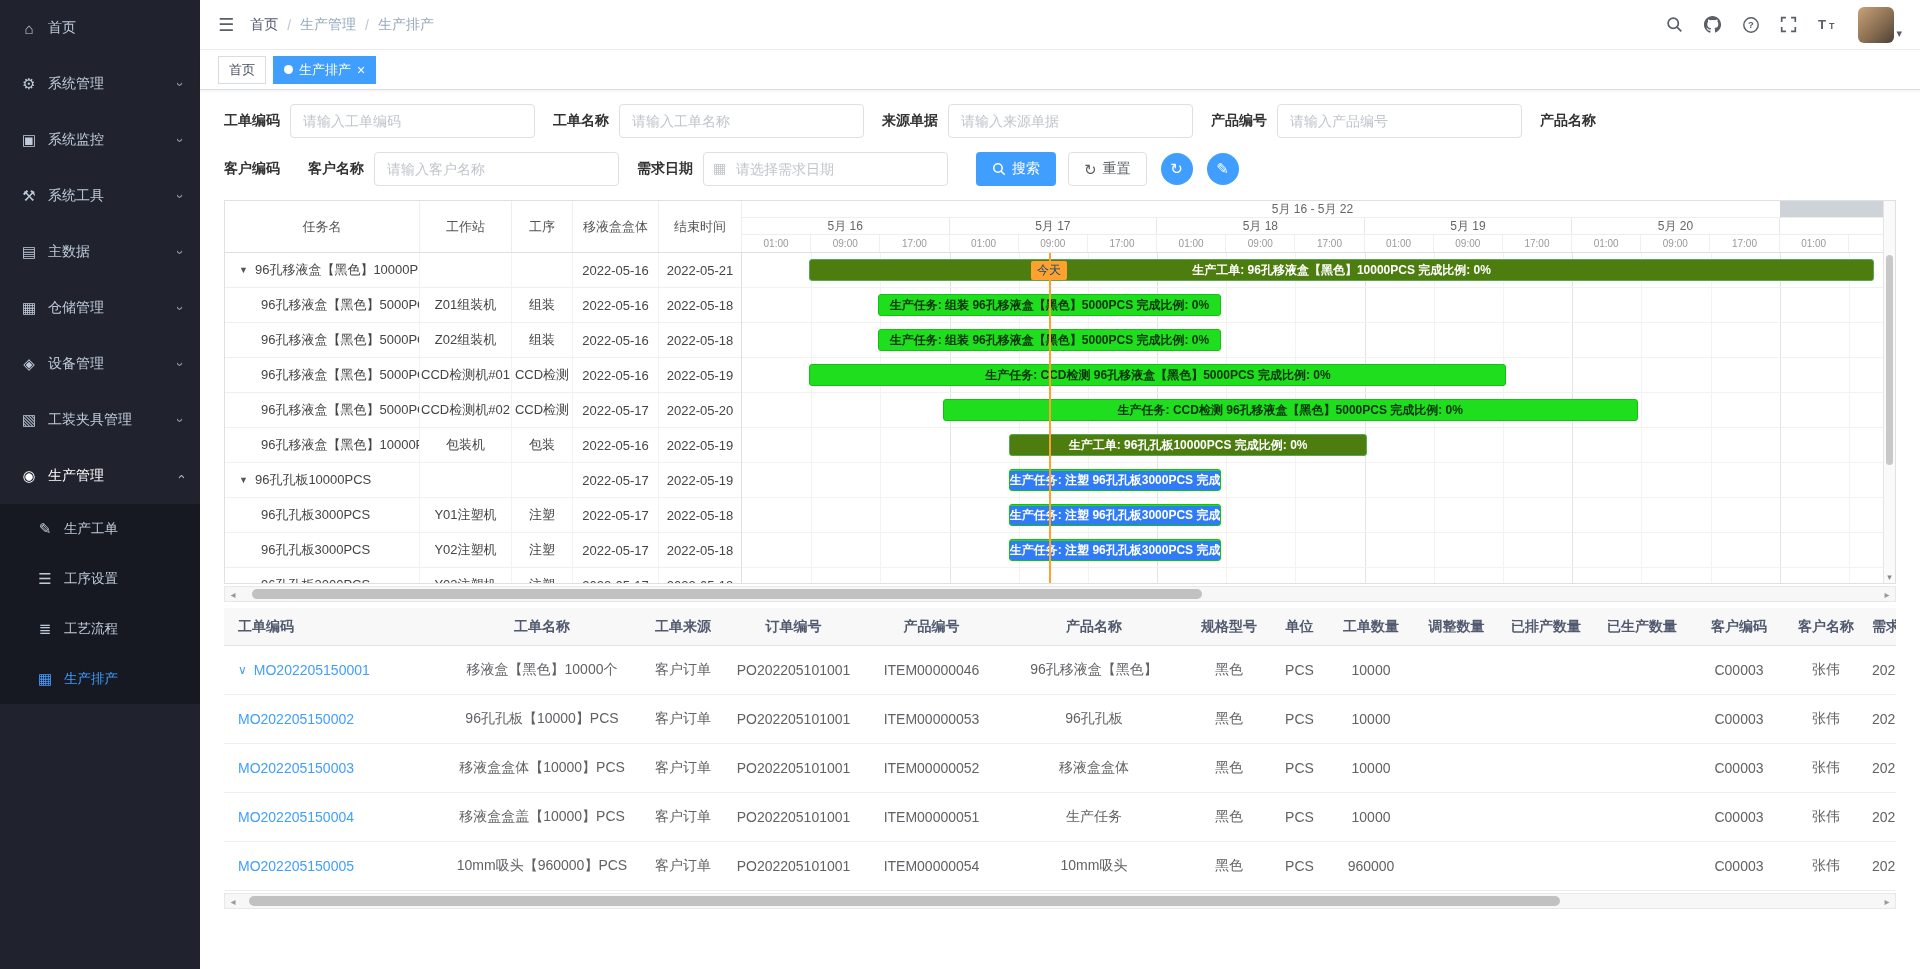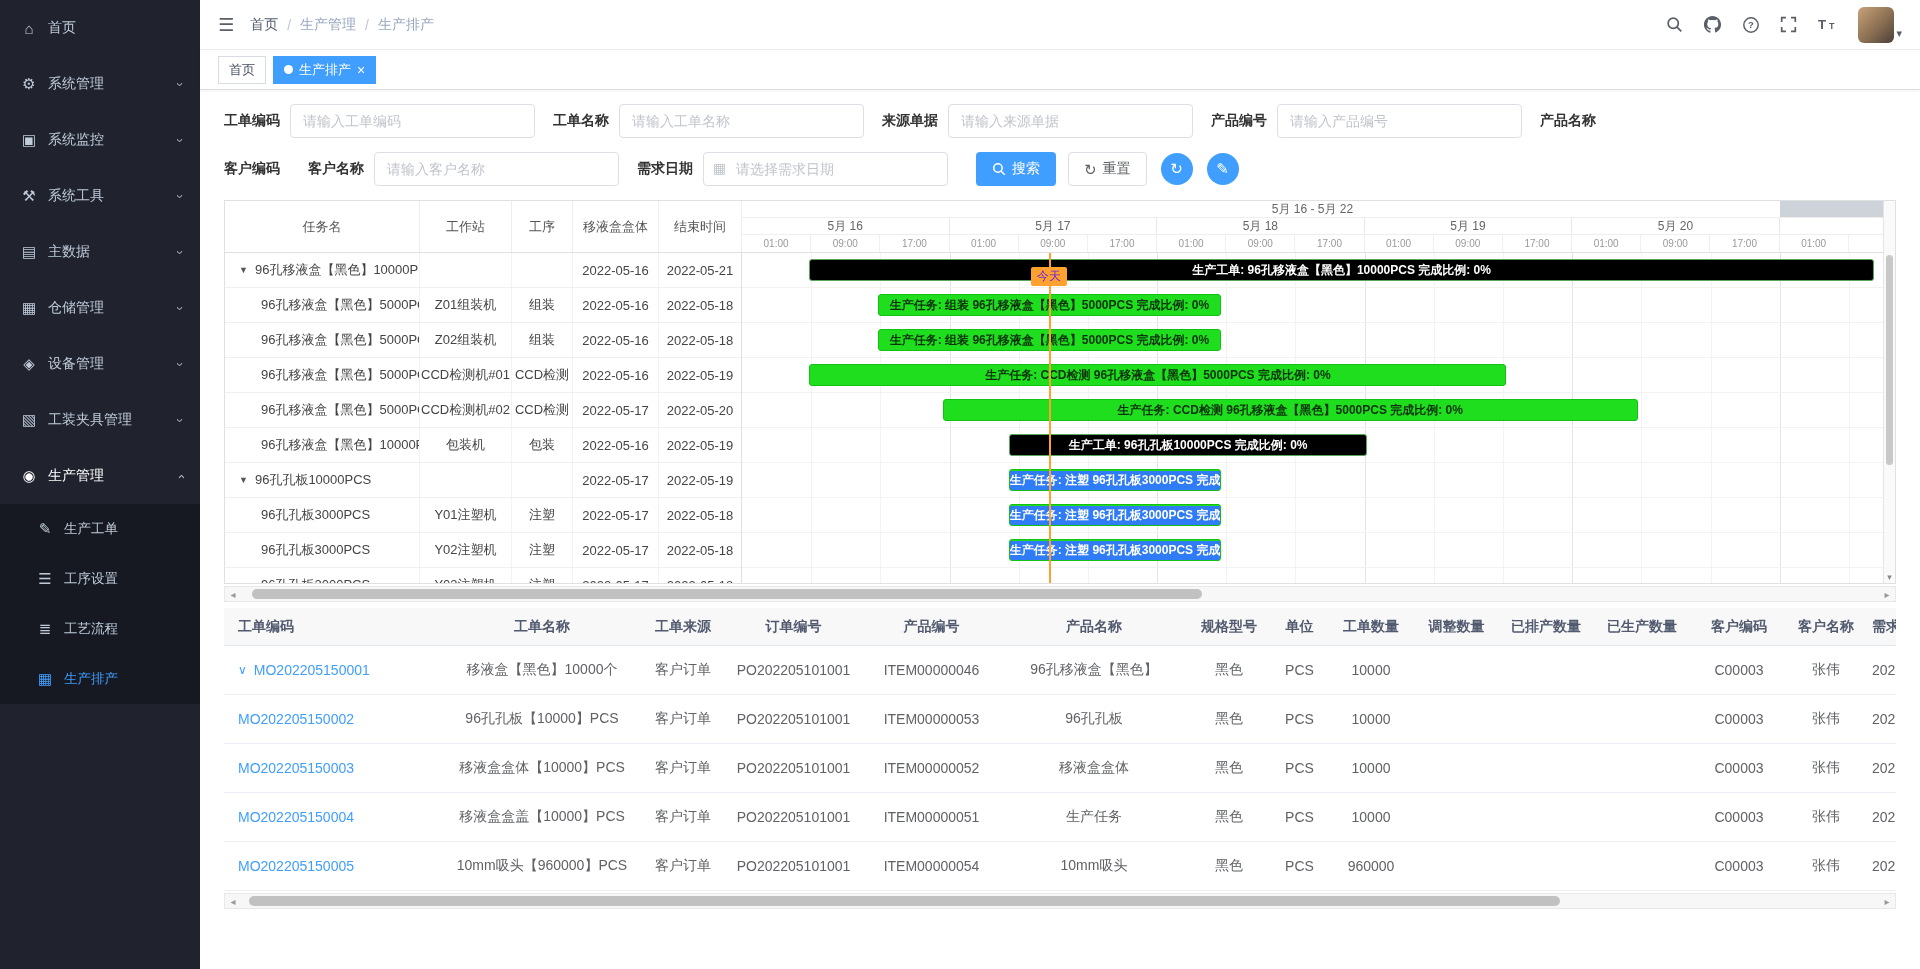--- a/index.html
+++ b/index.html
@@ -70,25 +70,25 @@
 .g-days{height:17px;display:flex;border-bottom:1px solid #eee}
 .g-day{border-right:1px solid #e8e8e8;text-align:center;font-size:12px;color:#666;line-height:16px;flex-shrink:0;overflow:hidden}
 .g-day.fill{border-right:none}
 .g-hours{height:18px;display:flex;border-bottom:1px solid #e0e0e0}
 .g-hour{border-right:1px solid #f0f0f0;text-align:center;font-size:10px;color:#999;line-height:17px;flex-shrink:0;overflow:hidden}
 .g-body{height:330px;position:relative;overflow:hidden}
 .g-grid-line{position:absolute;top:0;bottom:0;width:1px;background:#f3f3f3}
 .g-grid-line.day{background:#e4e4e4}
 .g-brow{height:35px;border-bottom:1px solid #f2f2f2;position:relative}
 .bar{position:absolute;top:6px;height:22px;border-radius:3px;display:flex;align-items:center;justify-content:center;font-size:12px;font-weight:700;overflow:hidden;white-space:nowrap;cursor:pointer}
-.bar.order{background:#000000;border:1px solid #58a758;color:#fff}
+.bar.order{background:#4d7c0f;border:1px solid #58a758;color:#fff}
 .bar.task{background:#1ede1e;border:1px solid #12c212;color:#0b320b}
 .bar .sel{background:#2f7cf6;color:#fff;padding:1px 2px}
 .today-line{position:absolute;width:2px;background:#ffa12f;top:0;bottom:0;z-index:4}
-.today-chip{position:absolute;top:14px;transform:translateX(-50%);background:#ffa12f;color:#6d28d9;font-size:12px;padding:0 6px;border-radius:2px;line-height:19px;z-index:5}
+.today-chip{position:absolute;top:8px;transform:translateX(-50%);background:#ffa12f;color:#0c4a6e;font-size:12px;padding:0 6px;border-radius:2px;line-height:19px;z-index:5}
 .g-vscroll{width:12px;flex-shrink:0;background:#fafafa;border-left:1px solid #e5e5e5;position:relative}
 .g-vscroll .vthumb{position:absolute;left:2px;right:2px;top:54px;height:55%;background:#c8c8c8;border-radius:4px}
 .g-vscroll .varr{position:absolute;bottom:1px;left:0;right:0;text-align:center;font-size:9px;color:#888}
 .hscroll{height:16px;background:#f7f7f7;border:1px solid #e8e8e8;margin-top:2px;display:flex;align-items:center}
 .hscroll .arr{width:16px;text-align:center;color:#999;font-size:10px;flex-shrink:0;cursor:pointer}
 .hscroll .track{flex:1;position:relative;height:100%}
 .hscroll .thumb{position:absolute;top:2px;bottom:2px;background:#c1c1c1;border-radius:6px;cursor:pointer}
 
 .orders{margin-top:6px;width:100%;overflow:hidden}
 .o-header{display:flex;height:38px;background:#f8f8f9;border-bottom:1px solid #dfe6ec;align-items:center;width:1750px}

